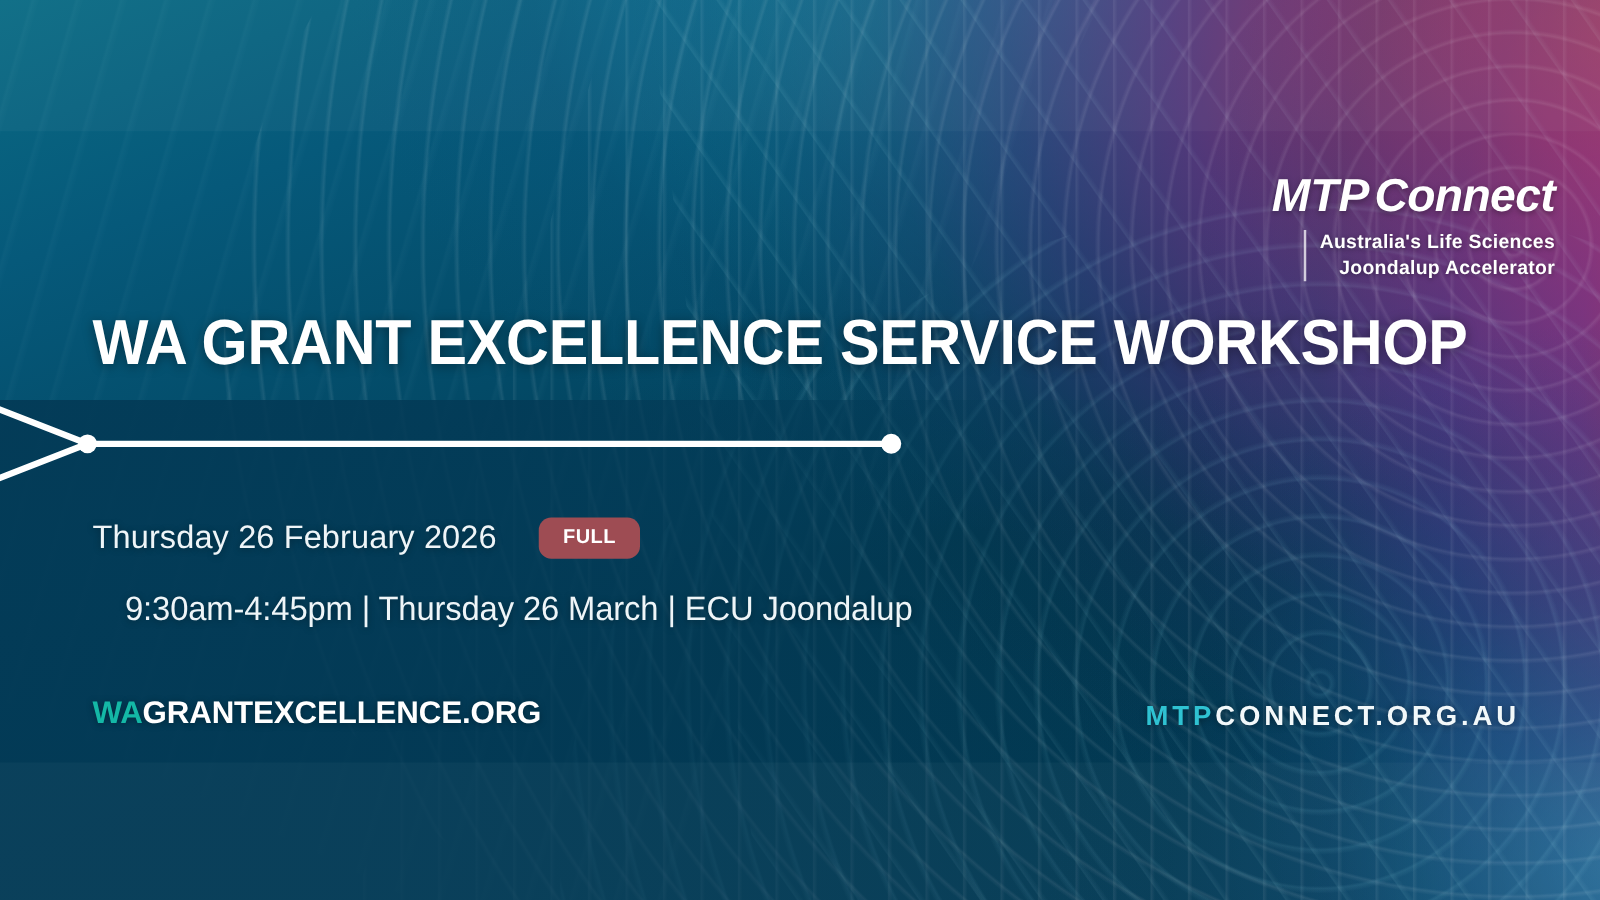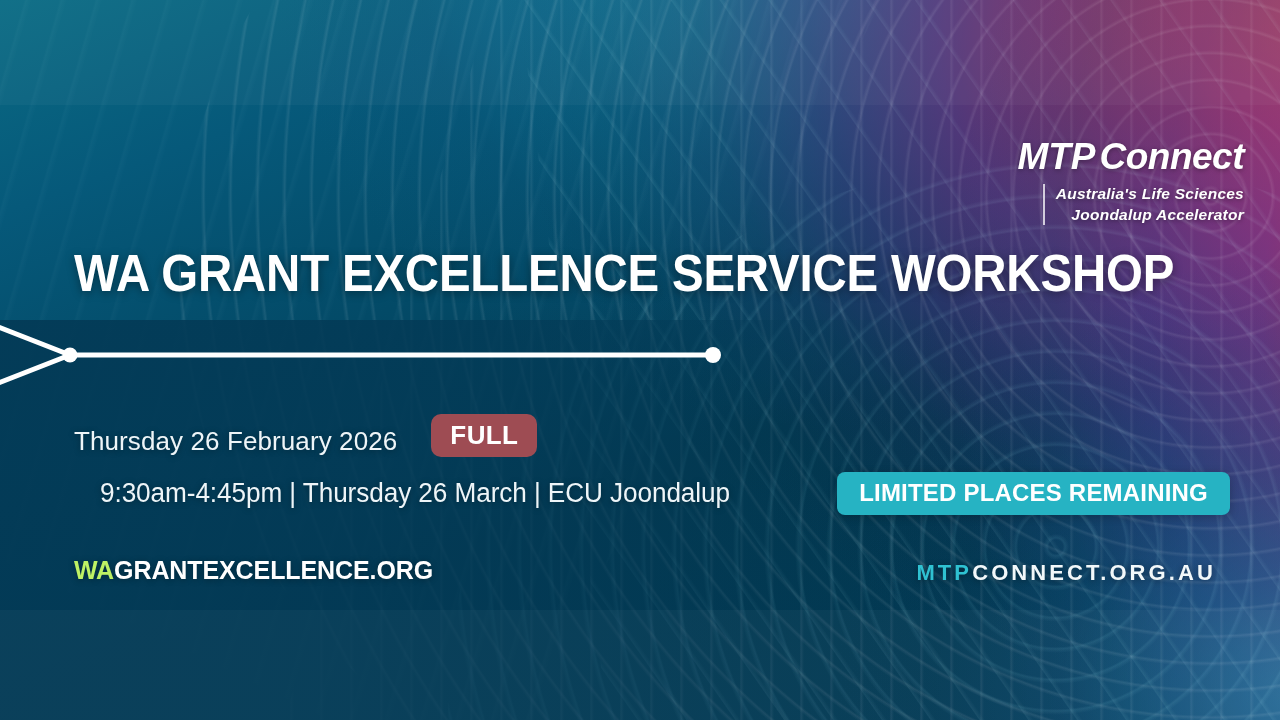--- a/index.html
+++ b/index.html
@@ -216,21 +216,20 @@
     white-space: nowrap;
     text-shadow: 0 1px 5px rgba(0,0,0,0.35);
   }
   .brand-wordmark .mtp { letter-spacing: 0px; }
   .brand-wordmark .connect { margin-left: 4px; }
   .brand-tagline-wrap {
     display: flex;
     align-items: center;
     justify-content: flex-end;
     margin-top: 9px;
-    font-style: italic;
   }
   .brand-rule {
     width: 2px;
     background: rgba(255,255,255,0.75);
     margin-right: 11px;
     align-self: stretch;
   }
   .brand-tagline {
     font-size: 15.5px;
     font-weight: 600;
@@ -255,36 +254,36 @@
     text-shadow: 0 2px 10px rgba(0,0,0,0.38);
   }
 
   .divider { position: absolute; left: 0; top: 318px; width: 760px; height: 76px; }
 
   .dateline {
     position: absolute;
     left: 74px;
     top: 414px;
     display: flex;
-    align-items: flex-end;
+    align-items: flex-start;
     gap: 0;
   }
   .date-text {
     color: #eef5f8;
     font-size: 26px;
     font-weight: 400;
     letter-spacing: 0.1px;
     white-space: nowrap;
     text-shadow: 0 1px 6px rgba(0,0,0,0.35);
   }
   .badge-full {
     margin-left: 34px;
     background: #9e4c53;
     color: #ffffff;
-    font-size: 26px;
+    font-size: 16px;
     font-weight: 700;
     letter-spacing: 0.4px;
     padding: 8px 19px 9px;
     border-radius: 10px;
     line-height: 1;
     white-space: nowrap;
   }
 
   .detailline {
     position: absolute;
@@ -323,21 +322,21 @@
     position: absolute;
     left: 74px;
     top: 556px;
     font-size: 25px;
     font-weight: 700;
     letter-spacing: -0.1px;
     white-space: nowrap;
     color: #ffffff;
     text-shadow: 0 1px 6px rgba(0,0,0,0.35);
   }
-  .url-primary .accent { color: #bef264; }
+  .url-primary .accent { color: #14b8a6; }
 
   .url-secondary {
     position: absolute;
     right: 64px;
     top: 560px;
     font-size: 22px;
     font-weight: 700;
     letter-spacing: 3.1px;
     white-space: nowrap;
     color: #f2f8fa;
@@ -387,21 +386,20 @@
       <circle cx="713" cy="37" r="8" fill="#ffffff"></circle>
     </svg>
 
     <div class="dateline">
       <div class="date-text">Thursday 26 February 2026</div>
       <div class="badge-full">FULL</div>
     </div>
 
     <div class="detailline">
       <div class="detail-text">9:30am-4:45pm | Thursday 26 March | ECU Joondalup</div>
-      <div class="badge-limited">LIMITED PLACES REMAINING</div>
     </div>
 
     <div class="url-primary"><span class="accent">WA</span><span>GRANTEXCELLENCE.ORG</span></div>
 
     <div class="url-secondary"><span class="accent">MTP</span><span>CONNECT.ORG.AU</span></div>
 
   </div>
 </div>
 
 </body></html>

